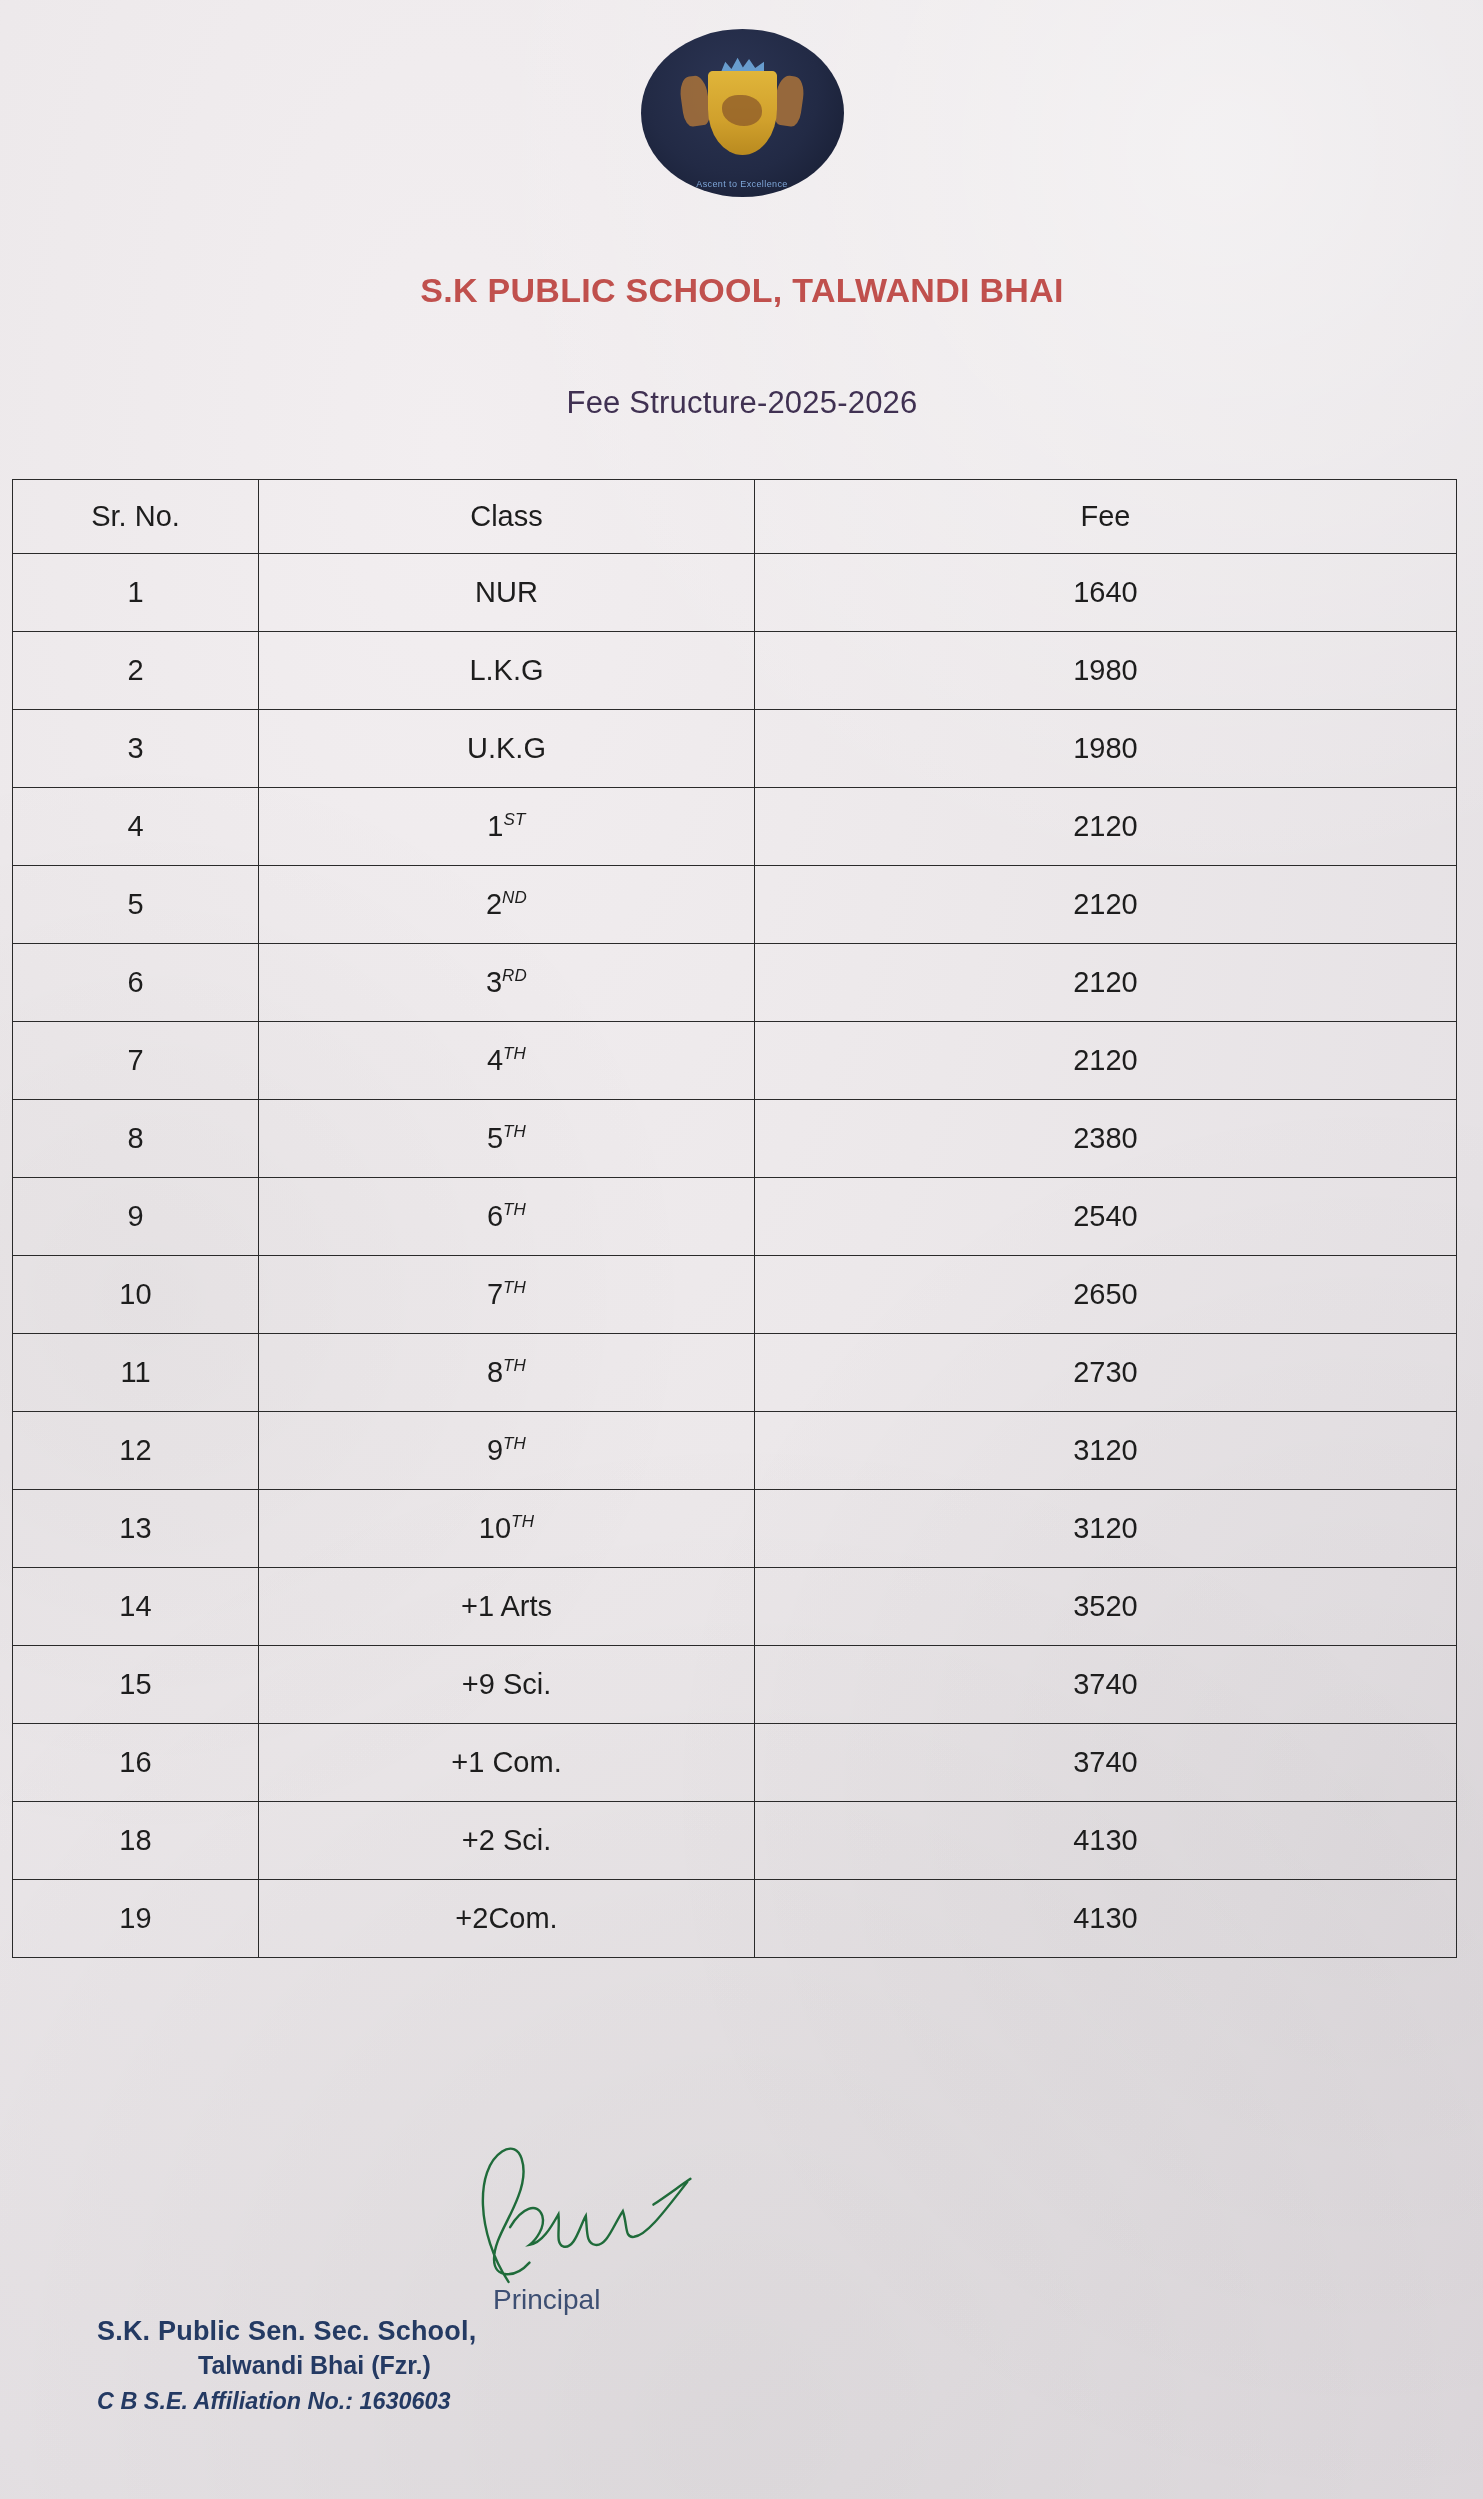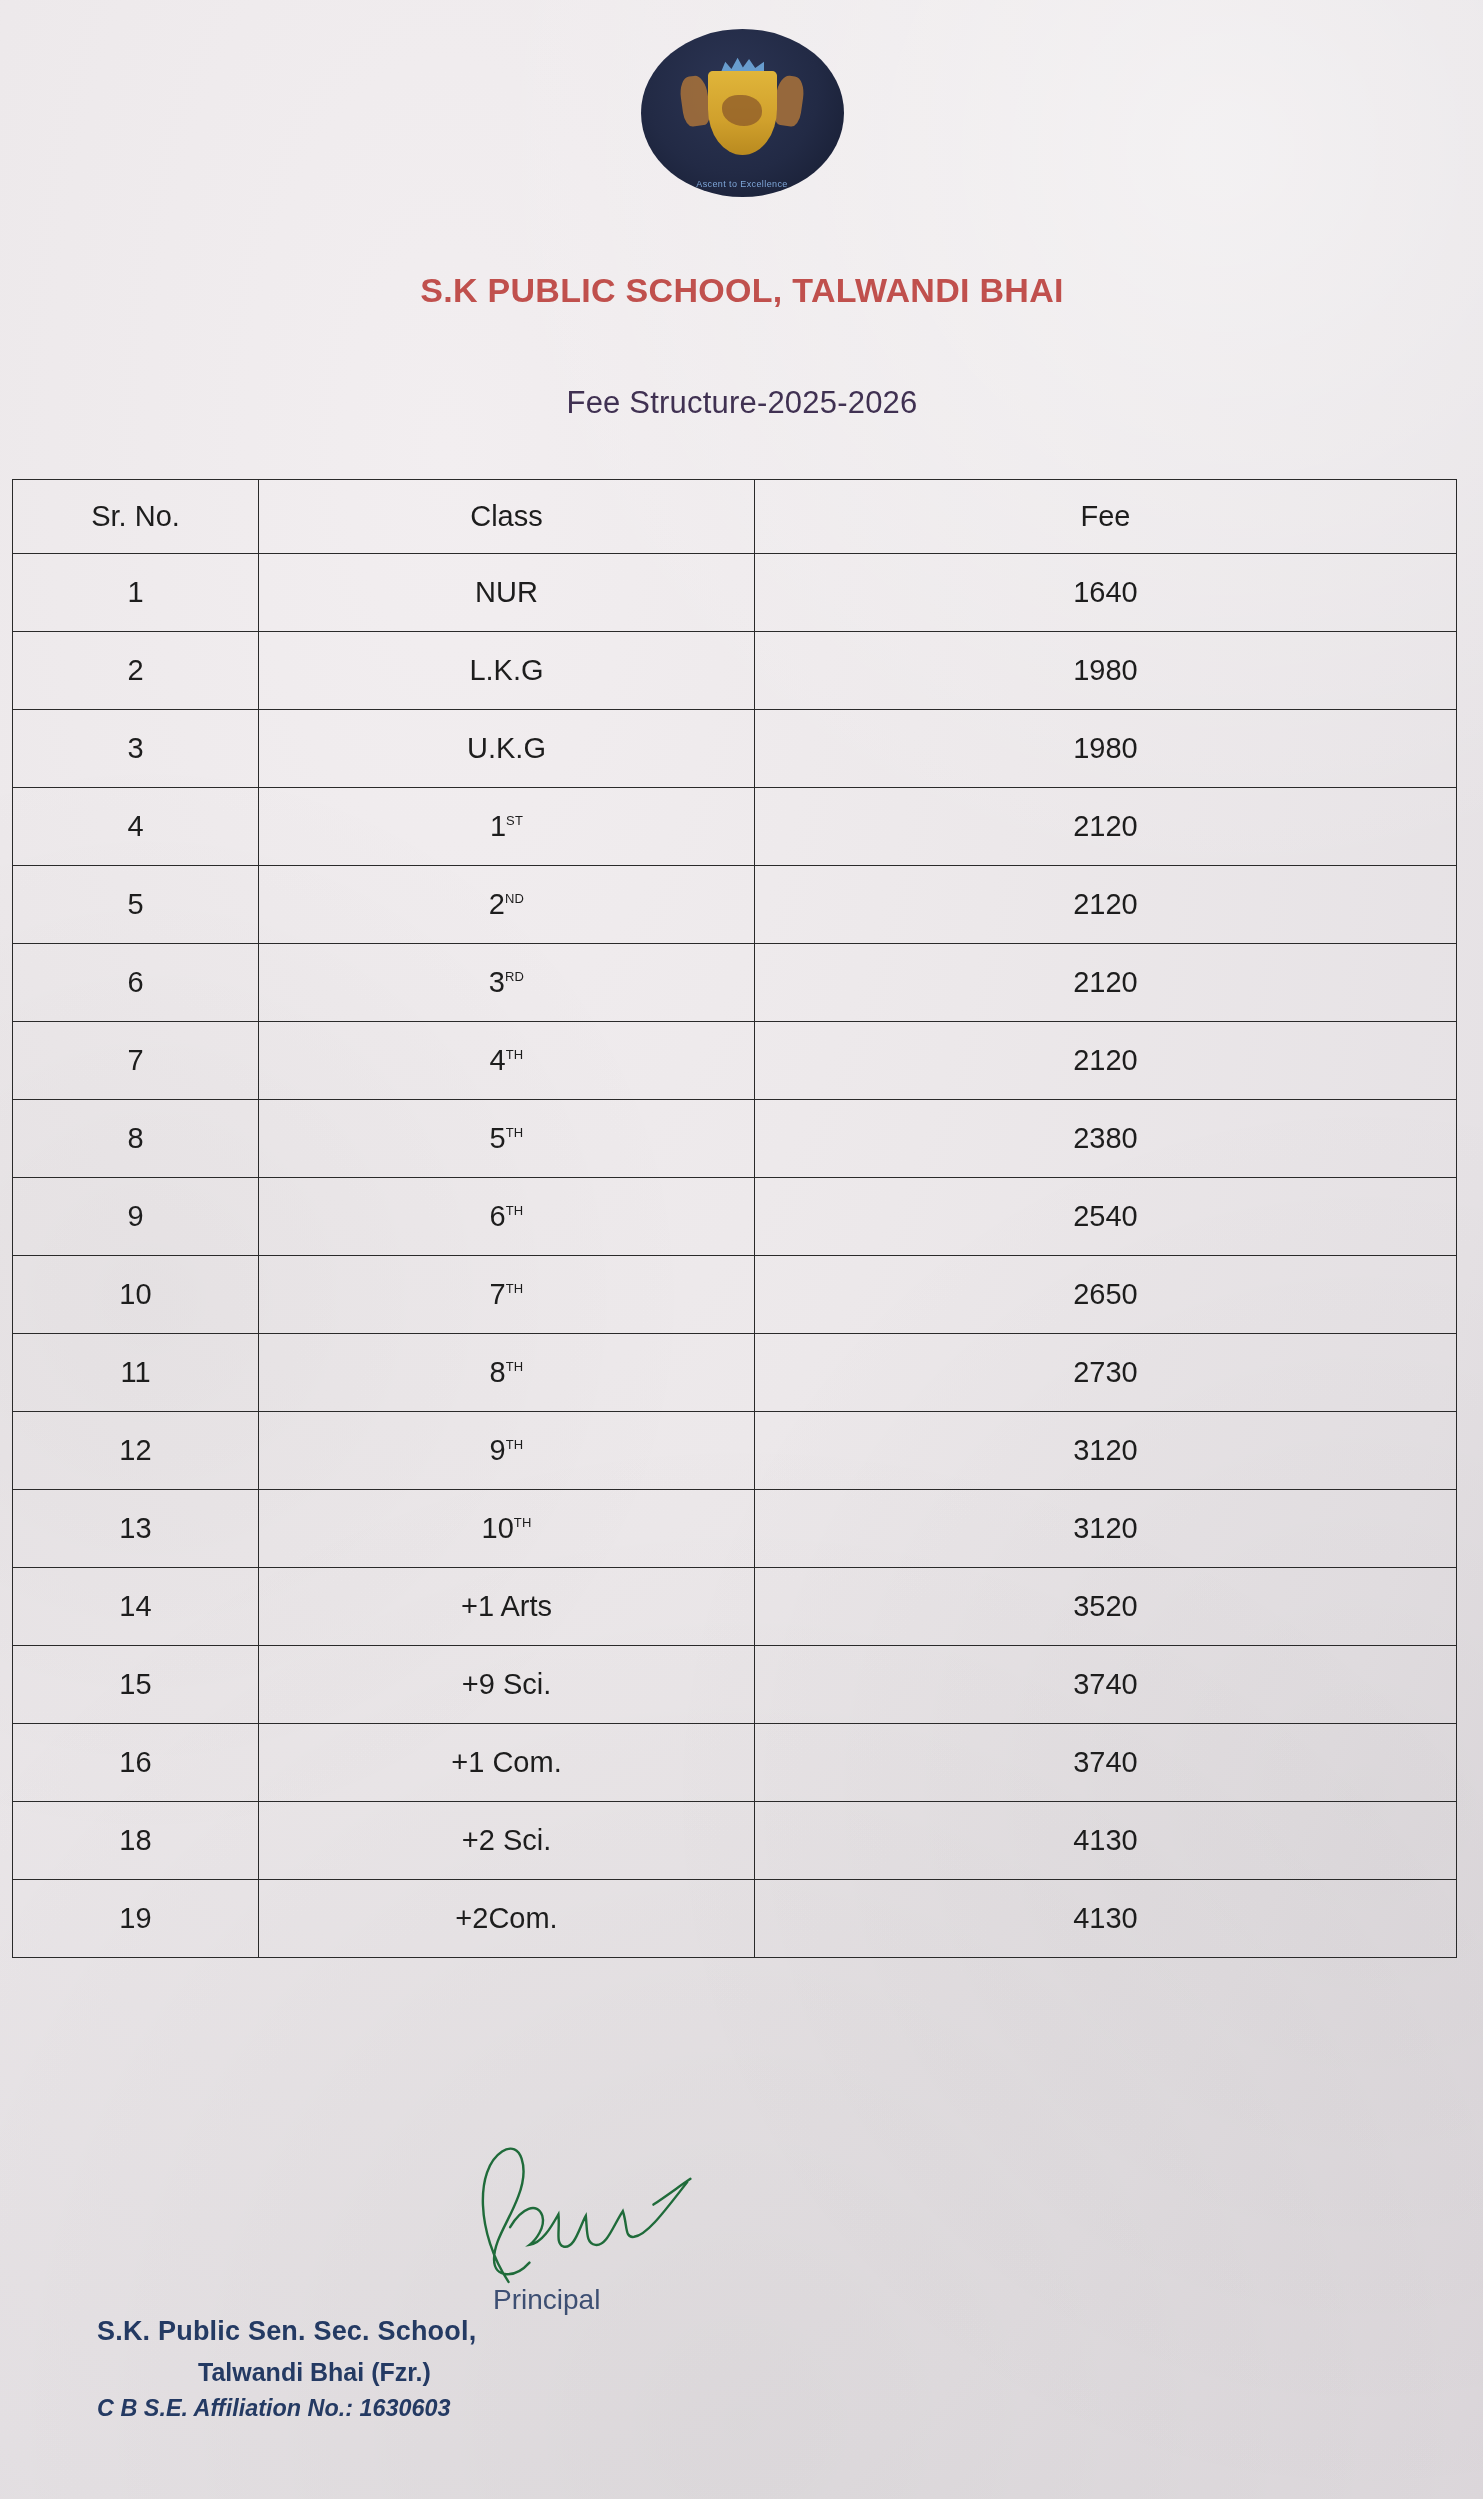--- a/index.html
+++ b/index.html
@@ -154,23 +154,24 @@
   }
   #fee-table thead th {
     height: 73px;
     font-size: 29px;
   }
   #fee-table tbody td {
     height: 77px;
     font-size: 29px;
   }
   .cls-sup {
-    font-size: 13px;
+    font-size: 17px;
     vertical-align: super;
     letter-spacing: 0.2px;
+    font-style: italic;
   }
   td.fee-cell { color: #25303c; }
   tr.ink-blue td.fee-cell { color: #3b5a79; font-size: 30px; }
 
   
   #signature {
     position: absolute;
     left: 452px;
     top: 2137px;
     width: 266px;
@@ -192,21 +193,21 @@
     color: #243a63;
   }
   #stamp .l1 {
     font-size: 27px;
     font-weight: bold;
     letter-spacing: 0.2px;
   }
   #stamp .l2 {
     font-size: 25px;
     font-weight: bold;
-    margin-top: 11px;
+    margin-top: 4px;
     margin-left: 101px;
   }
   #stamp .l3 {
     font-size: 23.4px;
     font-weight: bold;
     margin-top: 8px;
     margin-left: 0px;
     font-style: italic;
   }
 </style>

